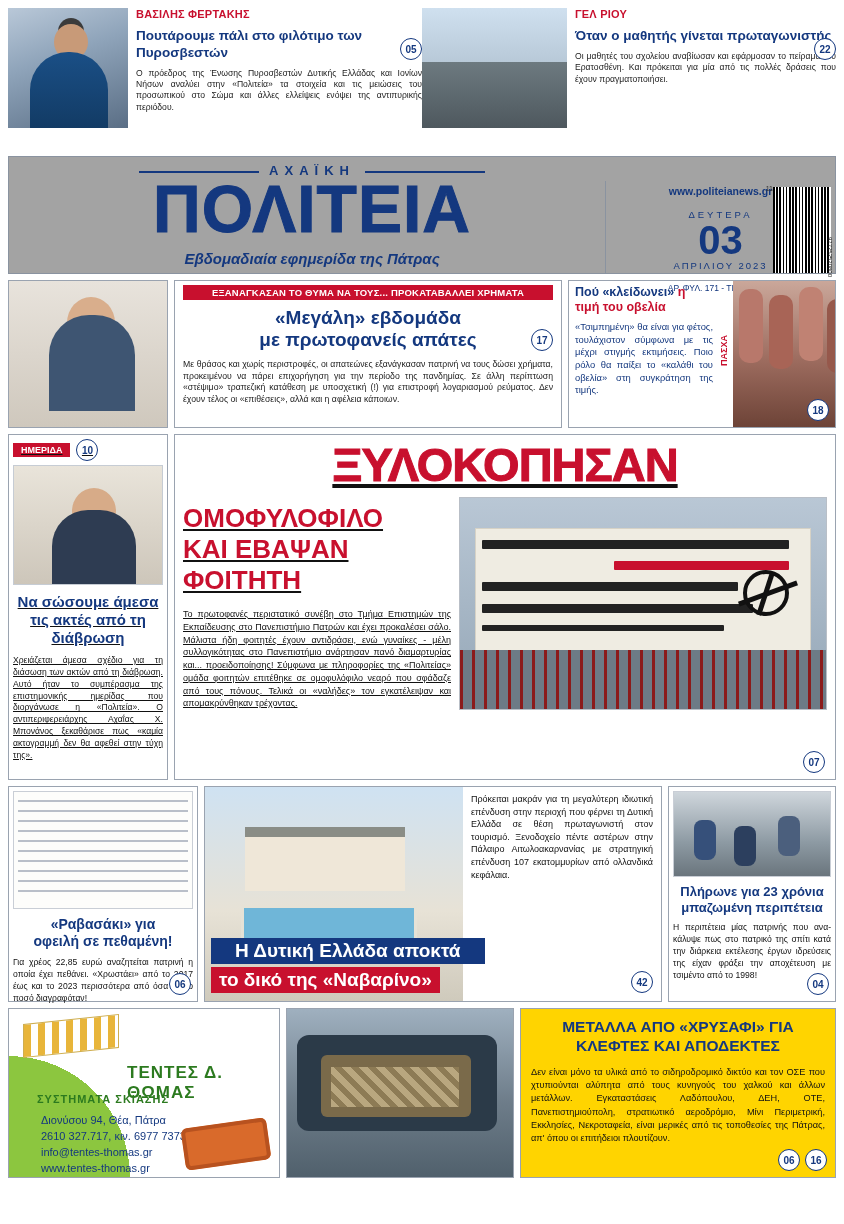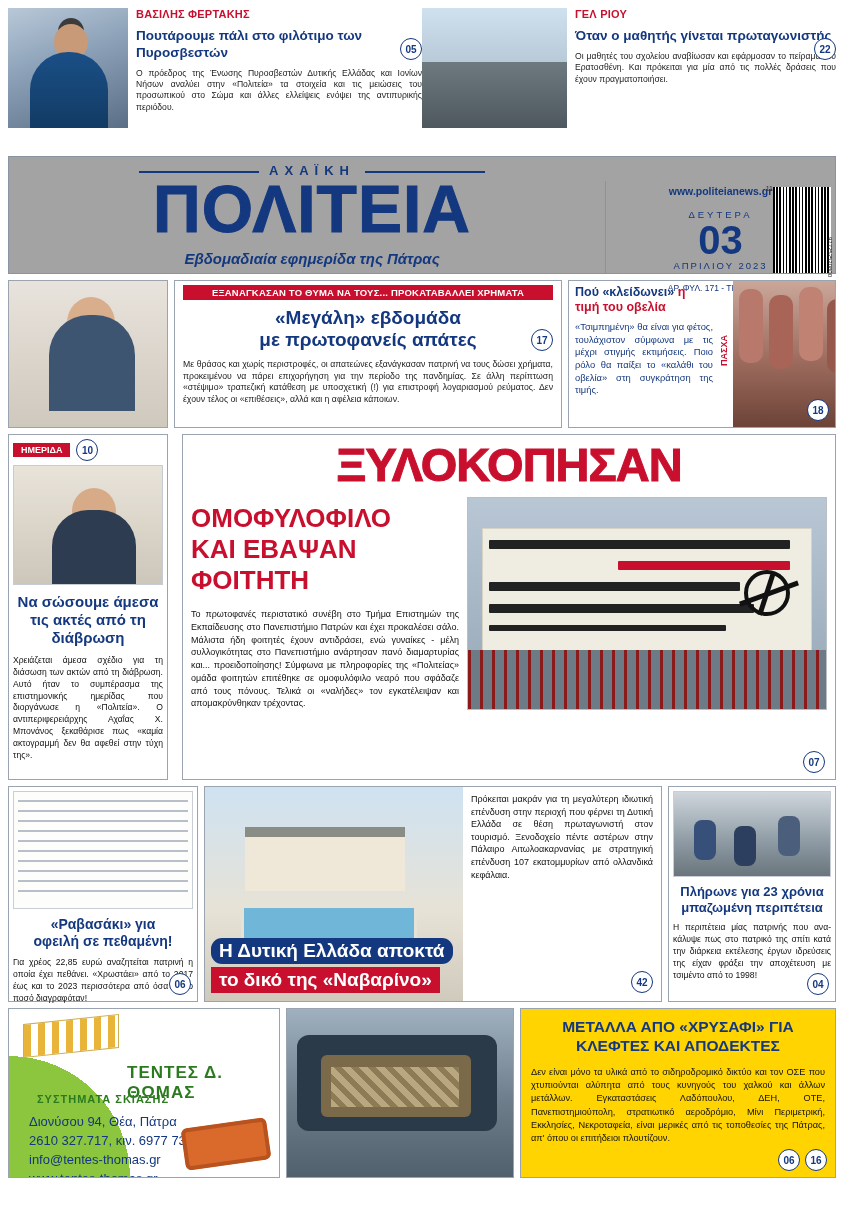--- a/index.html
+++ b/index.html
@@ -85,21 +85,21 @@
   .s2r-head { font-size:12.5px; font-weight:bold; color:#14387f; line-height:1.2;}
   .s2r-head .r { color:#c8102e; }
   .s2r-body { font-size:9.4px; line-height:1.35; color:#14387f; margin-top:6px; text-align:justify;}
   .s2r-vert { width:14px; writing-mode:vertical-rl; transform:rotate(180deg); font-size:9px; font-weight:bold; color:#c8102e; text-align:center; padding-top:6px;}
   .s2r-photo { flex:1; position:relative; overflow:hidden;}
   .meat { position:absolute; inset:0; background:linear-gradient(180deg,#caa79a 0%, #9c6b5e 55%, #6d4337 100%); }
   .meat:after{content:""; position:absolute; left:6px; top:8px; width:24px; height:74px; background:#b8786b; border-radius:10px;
      box-shadow:30px 6px 0 0 #a86456, 60px -2px 0 0 #c08273, 88px 10px 0 0 #96584b;}
 
   
-  .mainblock { margin-top:6px; display:flex; gap:14px; height:346px;}
+  .mainblock { margin-top:6px; display:flex; gap:6px; height:346px;text-decoration:underline;}
   .col-left { width:160px; border:1px solid #9aa3b0; padding:4px; display:flex; flex-direction:column;}
   .imerida { display:flex; align-items:center; gap:6px; }
   .imerida-tag { background:#c8102e; color:#fff; font-size:9px; font-weight:bold; padding:2px 8px;}
   .cl-photo { height:120px; margin-top:4px; position:relative; overflow:hidden; border:1px solid #c6ccd4;}
   .speaker { position:absolute; inset:0; background:linear-gradient(180deg,#e9e4da 0%,#cdc6ba 100%);}
   .speaker:after{content:""; position:absolute; left:38px; top:44px; width:84px; height:80px; background:#2e3c52; border-radius:36px 36px 0 0;}
   .speaker:before{content:""; position:absolute; left:58px; top:22px; width:44px; height:46px; background:#d7ab88; border-radius:50%;}
   .cl-head { text-align:center; font-size:15px; font-weight:bold; color:#14387f; line-height:1.2; margin-top:8px;}
   .cl-body { font-size:8.6px; line-height:1.38; text-align:justify; margin-top:8px;}
 
@@ -130,21 +130,21 @@
   .b3l-body { font-size:8.6px; line-height:1.4; text-align:justify; margin-top:6px;}
   .b3l-badge { position:absolute; right:6px; bottom:6px;}
 
   .b3-mid { flex:1; border:1px solid #9aa3b0; display:flex; position:relative;}
   .villa { width:258px; position:relative; overflow:hidden;}
   .villa-bg { position:absolute; inset:0; background:linear-gradient(180deg,#cfe2f2 0%,#e7e2d6 58%, #cfcabc 100%);}
   .villa-house { position:absolute; left:40px; top:40px; width:160px; height:64px; background:#efe7d8; border-top:10px solid #8a8d86;}
   .villa-pool { position:absolute; left:36px; top:118px; width:176px; height:36px; background:#6fb6d8; border:3px solid #e6e2d6;}
   .b3m-text { flex:1; padding:6px 8px; position:relative; font-size:9px; line-height:1.4; text-align:justify;}
   .b3m-title { position:absolute; left:6px; bottom:8px; width:400px; }
-  .t-line1 { background:#14387f; color:#fff; font-size:19px; font-weight:bold; padding:2px 8px; display:inline-block;border-radius:11px;}
+  .t-line1 { background:#14387f; color:#fff; font-size:19px; font-weight:bold; padding:2px 24px; display:inline-block;}
   .t-line2 { background:#c8102e; color:#fff; font-size:19px; font-weight:bold; padding:2px 8px; display:inline-block; margin-top:3px;}
   .b3m-badge { position:absolute; right:8px; bottom:8px;}
 
   .b3-right { width:168px; border:1px solid #9aa3b0; padding:4px; position:relative;}
   .b3r-photo { height:86px; position:relative; overflow:hidden; border:1px solid #c9ced6;}
   .rocks { position:absolute; inset:0; background:linear-gradient(180deg,#cfd6dc 0%,#8d9aa3 60%,#6a757d 100%);}
   .rocks:after{content:""; position:absolute; left:20px; top:28px; width:22px; height:40px; background:#36507a; border-radius:8px;
      box-shadow:40px 6px 0 0 #2c3f5e, 84px -4px 0 0 #4b5f7d;}
   .b3r-head { font-size:13px; font-weight:bold; color:#14387f; text-align:center; line-height:1.2; margin-top:7px;}
   .b3r-body { font-size:8.6px; line-height:1.4; text-align:justify; margin-top:6px;}
@@ -152,21 +152,21 @@
 
   
   .bottom { margin-top:6px; display:flex; gap:6px; height:170px;}
   .ad { width:272px; border:1px solid #9aa3b0; position:relative; overflow:hidden; background:#fff;}
   .ad-green { position:absolute; left:0; top:0; width:100%; height:100%;
      background: radial-gradient(circle at 0% 100%, #8cc63f 0 38%, transparent 38%);}
   .ad-stripes { position:absolute; left:14px; top:10px; width:96px; height:34px;
      background: repeating-linear-gradient(90deg,#e8b53a 0 7px, #ffffff 7px 14px); transform: skewY(-6deg); border:1px solid #cfae4f;}
   .ad-name { position:absolute; left:118px; top:54px; font-size:17px; font-weight:bold; color:#2c7a1f; letter-spacing:1px;}
   .ad-sub { position:absolute; left:28px; top:84px; font-size:11px; font-weight:bold; color:#2c7a1f; letter-spacing:1px;}
-  .ad-addr { position:absolute; left:20px; top:104px; font-size:13px; line-height:1.45; color:#14387f;}
+  .ad-addr { position:absolute; left:32px; top:104px; font-size:11px; line-height:1.45; color:#14387f;}
   .ad-roll { position:absolute; right:10px; bottom:12px; width:86px; height:42px; background:#d96a2b; border-radius:6px; transform:rotate(-8deg);
      box-shadow: inset 0 0 0 4px #b8521f;}
 
   .car { width:228px; border:1px solid #9aa3b0; position:relative; overflow:hidden;}
   .car-bg { position:absolute; inset:0; background:linear-gradient(180deg,#9fb0bf 0%,#6e7d8a 55%,#50606c 100%);}
   .car-body { position:absolute; left:10px; top:26px; width:200px; height:96px; background:#2b3a48; border-radius:12px;}
   .car-trunk { position:absolute; left:34px; top:46px; width:150px; height:62px; background:#7a6a4a; border-radius:6px;}
   .metal { position:absolute; left:44px; top:58px; width:128px; height:40px;
      background: repeating-linear-gradient(45deg,#b9a77f 0 6px,#8d7b55 6px 12px);}
 

